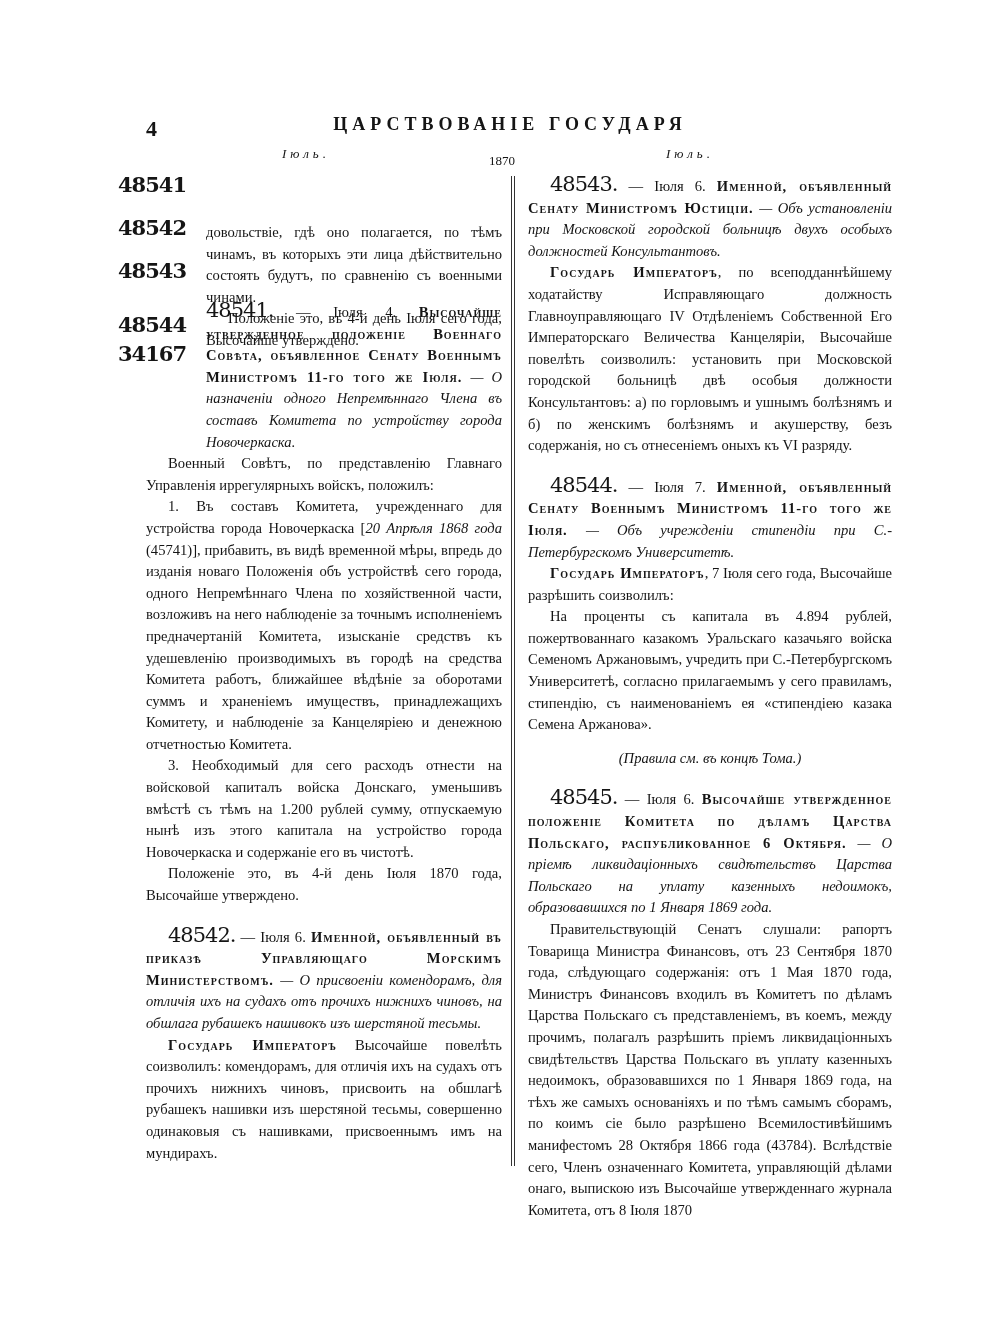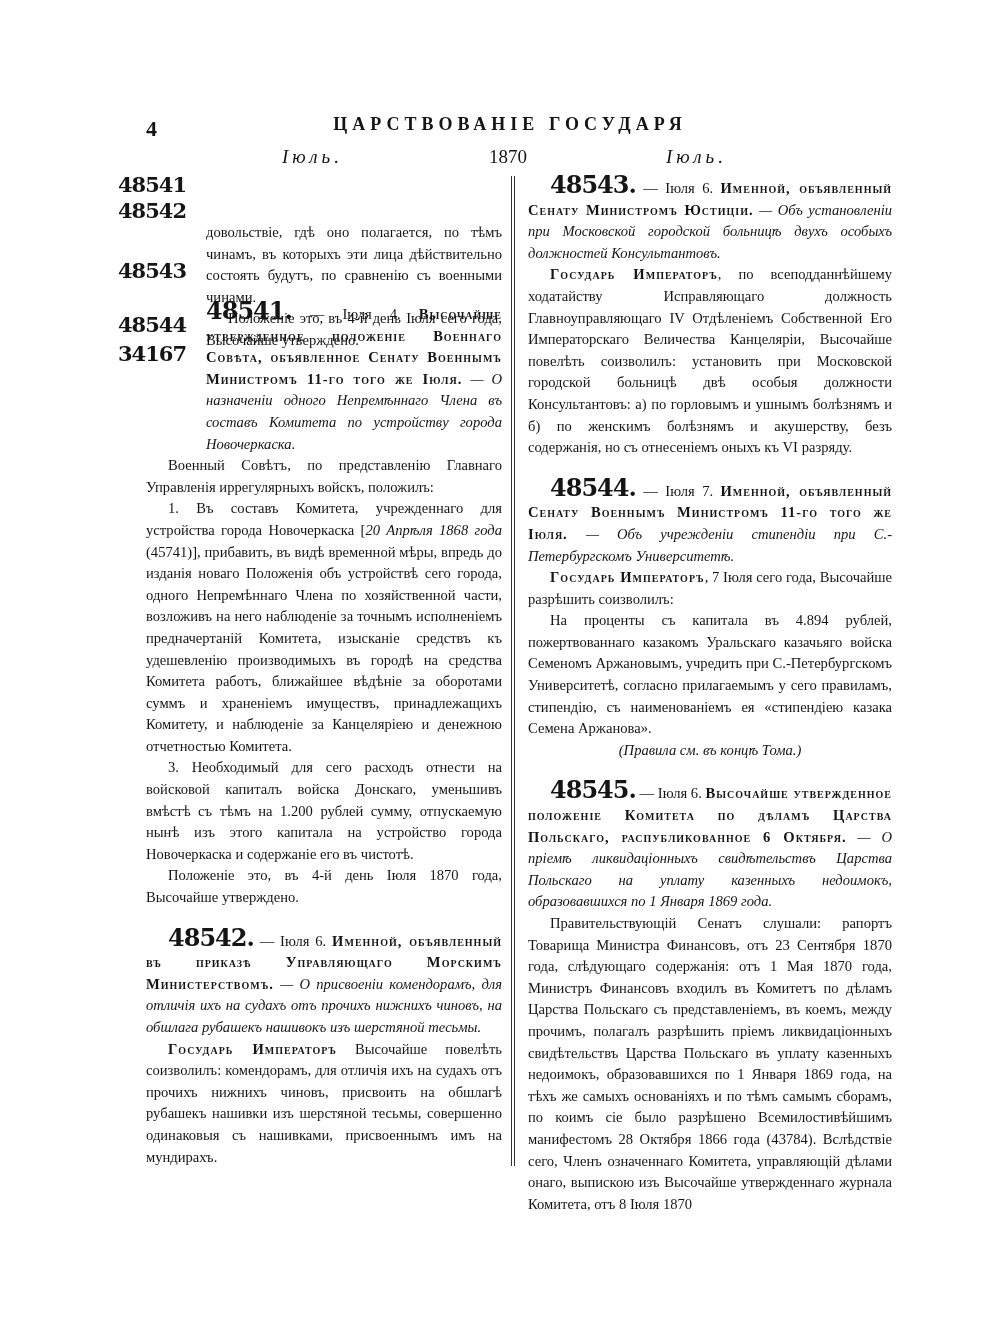--- a/index.html
+++ b/index.html
@@ -1,54 +1,54 @@
 <!DOCTYPE html>
 <html><head>
   <meta charset="utf-8">
   <style>
     html, body { margin: 0; padding: 0; background: #ffffff; }
     body { width: 1000px; height: 1333px; position: relative; overflow: hidden; color: #151515;
            font-family: "Liberation Serif", "DejaVu Serif", serif; }
     .page-num { position: absolute; left: 146px; top: 116px; font-size: 22px; font-weight: bold; }
     .running-title { position: absolute; left: 310px; top: 114px; width: 400px; text-align: center;
                      font-size: 18px; font-weight: bold; letter-spacing: 5px; }
-    .subhead { position: absolute; top: 146px; font-size: 19px; }
+    .subhead { position: absolute; top: 146px; font-size: 13px; }
     .subhead.left { left: 282px; font-style: italic; letter-spacing: 4px; }
-    .subhead.mid { left: 489px; }
+    .subhead.mid { left: 489px; margin-top: 7px; }
     .subhead.right { left: 666px; font-style: italic; letter-spacing: 4px; }
 
     .margin-num { position: absolute; left: 118px; font-size: 21px; font-weight: 900;
                   font-family: "DejaVu Serif", serif; letter-spacing: -1px; }
 
     .col { position: absolute; font-size: 14.6px; line-height: 21.6px; text-align: justify; }
     .col.left { left: 146px; width: 356px; top: 174px; }
     .col.right { left: 528px; width: 364px; top: 174px; }
 
     .divider { position: absolute; left: 511px; top: 176px; width: 4px; height: 990px;
                border-left: 1px solid #333; border-right: 1px solid #333; box-sizing: border-box; }
 
     p { margin: 0; }
     .indent { text-indent: 22px; }
     .gap { margin-top: 18px; }
-    .art-no { font-family: "DejaVu Serif", serif; font-weight: 700; font-size: 24px; letter-spacing: -1px; }
+    .art-no { font-family: "DejaVu Serif", serif; font-weight: 400; font-size: 21px; letter-spacing: -1px; }
     .sc { font-variant: small-caps; letter-spacing: 1px; font-weight: bold; }
     .it { font-style: italic; }
-    .center { text-align: center; }
+    .center { text-align: center; margin-top: 12px; }
   </style>
 </head>
 <body>
 
 <div class="page-num">4</div>
 <div class="running-title">ЦАРСТВОВАНІЕ ГОСУДАРЯ</div>
 <div class="subhead left">Іюль.</div>
 <div class="subhead mid">1870</div>
 <div class="subhead right">Іюль.</div>
 
 <div class="margin-num" style="top:172px">48541</div>
-<div class="margin-num" style="top:198px">48542</div>
+<div class="margin-num" style="top:215px">48542</div>
 <div class="margin-num" style="top:258px">48543</div>
 <div class="margin-num" style="top:312px">48544</div>
 <div class="margin-num" style="top:341px">34167</div>
 
 <div class="divider"></div>
 
 <div class="col left" style="left:206px;width:296px;margin-top:48px;">
   <p>довольствіе, гдѣ оно полагается, по тѣмъ чинамъ, въ которыхъ эти лица дѣйствительно состоять будутъ, по сравненію съ военными чинами.</p>
   <p class="indent">Положеніе это, въ 4-й день Іюля сего года, Высочайше утверждено.</p>
 </div>

